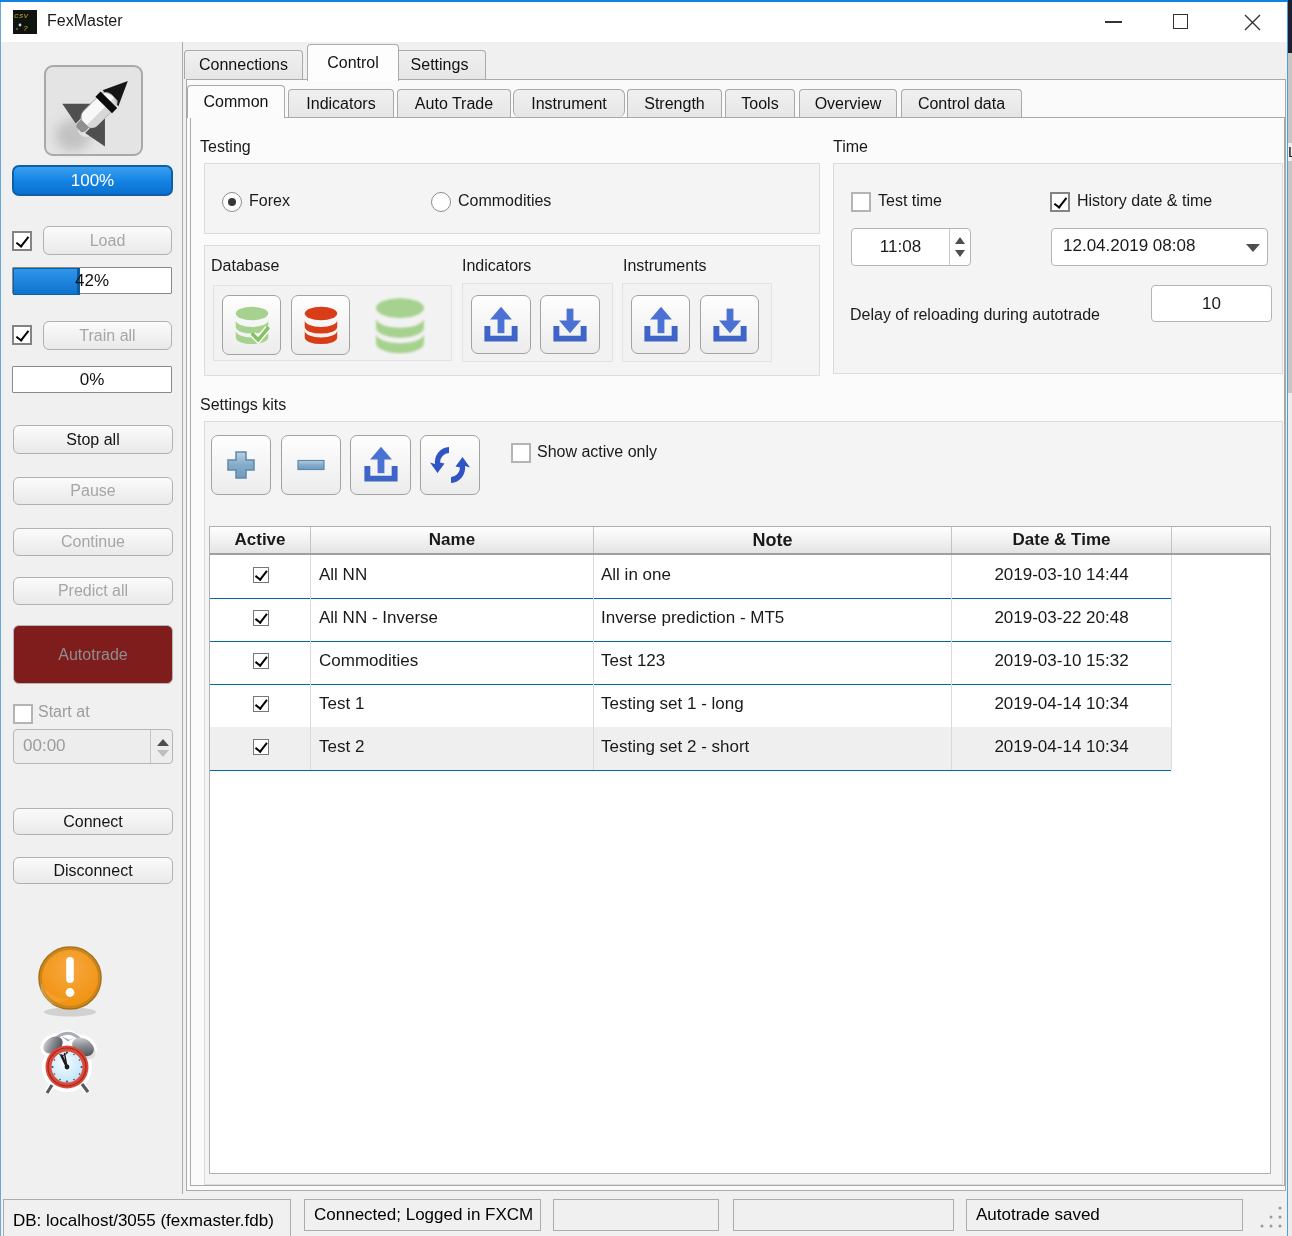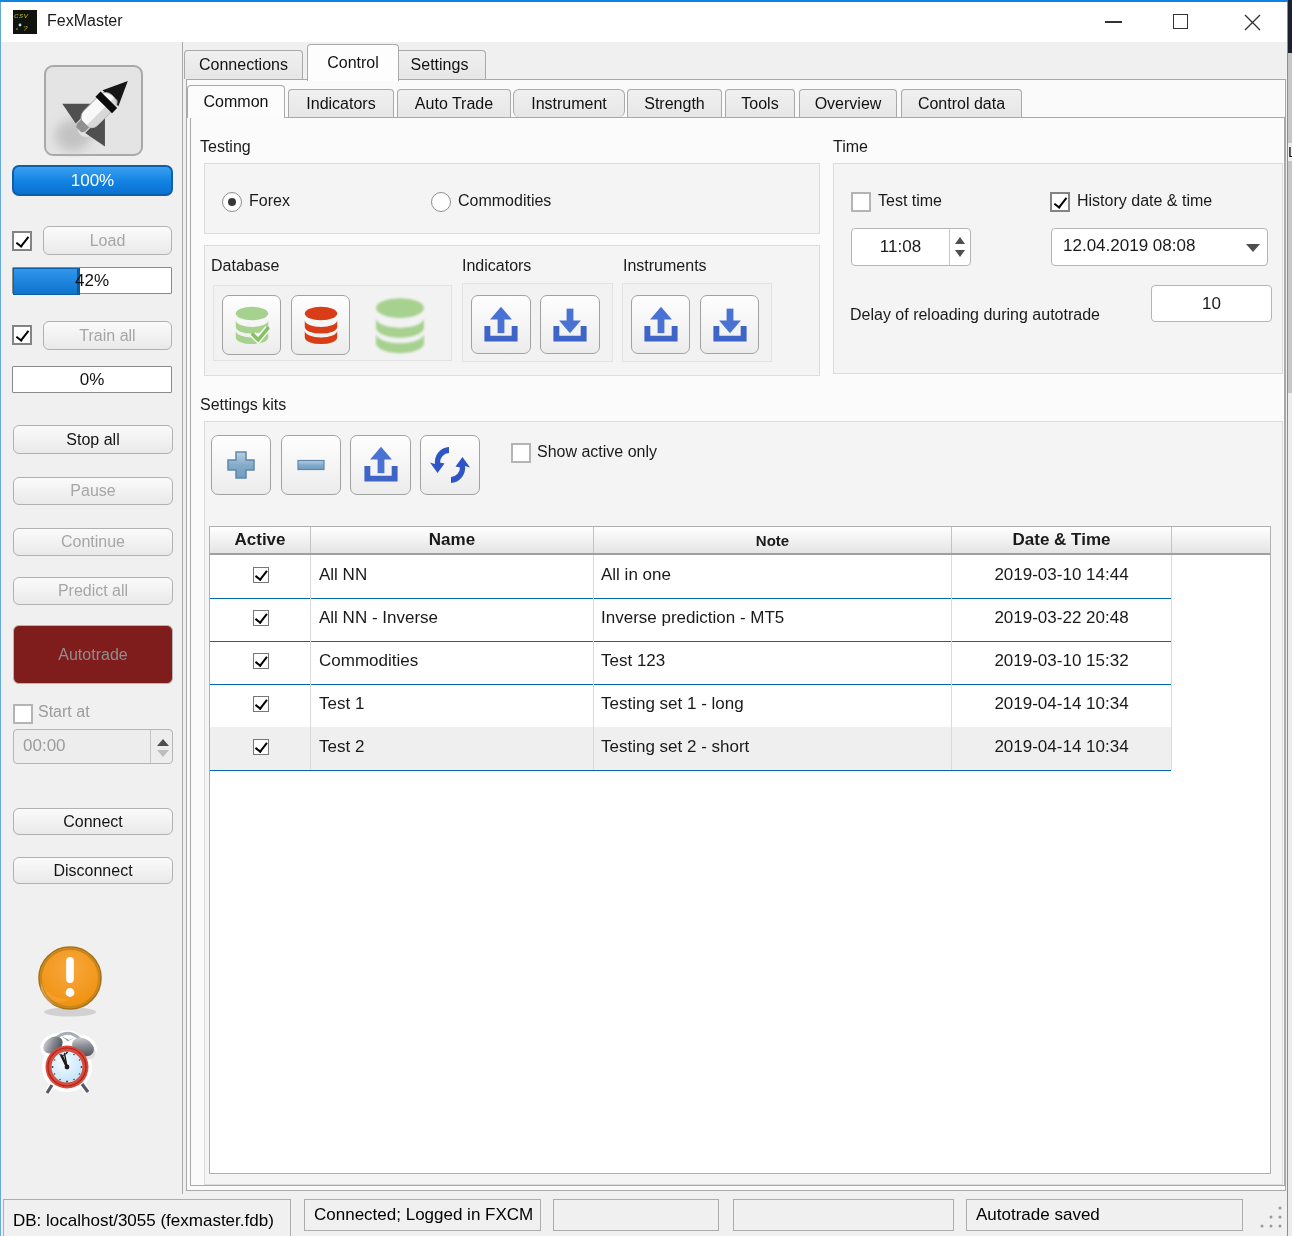--- a/index.html
+++ b/index.html
@@ -353,21 +353,21 @@
 <div class="cb" style="left:511px;top:443px;"></div>
 <div class="lbl" style="left:537px;top:443px;">Show active only</div>
 
 <div class="abs" id="tablewrap" style="left:209px;top:526px;width:1062px;height:648px;background:#fff;border:1px solid #b0b0b0;box-sizing:border-box;overflow:hidden;">
 
   <div class="abs" style="left:0;top:0;width:1060px;height:26px;background:linear-gradient(#ffffff,#e4e4e4);border-bottom:2px solid #9f9f9f;">
     <div class="abs" style="left:0;top:0;width:100px;height:26px;display:flex;align-items:center;justify-content:center;font-weight:bold;font-size:17px;">Active</div>
     <div class="abs" style="left:100px;top:0;width:1px;height:26px;background:#c3c3c3;"></div>
     <div class="abs" style="left:101px;top:0;width:282px;height:26px;display:flex;align-items:center;justify-content:center;font-weight:bold;font-size:17px;">Name</div>
     <div class="abs" style="left:383px;top:0;width:1px;height:26px;background:#c3c3c3;"></div>
-    <div class="abs" style="left:384px;top:0;width:357px;height:26px;display:flex;align-items:center;justify-content:center;font-weight:bold;font-size:15px;">Note</div>
+    <div class="abs" style="left:384px;top:0;width:357px;height:26px;display:flex;align-items:center;justify-content:center;font-weight:bold;font-size:18px;">Note</div>
     <div class="abs" style="left:741px;top:0;width:1px;height:26px;background:#c3c3c3;"></div>
     <div class="abs" style="left:742px;top:0;width:219px;height:26px;display:flex;align-items:center;justify-content:center;font-weight:bold;font-size:17px;">Date &amp; Time</div>
     <div class="abs" style="left:961px;top:0;width:1px;height:26px;background:#c3c3c3;"></div>
   </div>
 
   <div class="row" style="top:28px;">
       <span class="rcb"></span>
       <span class="c1">All NN</span>
       <span class="c2">All in one</span>
       <span class="c3">2019-03-10 14:44</span>

